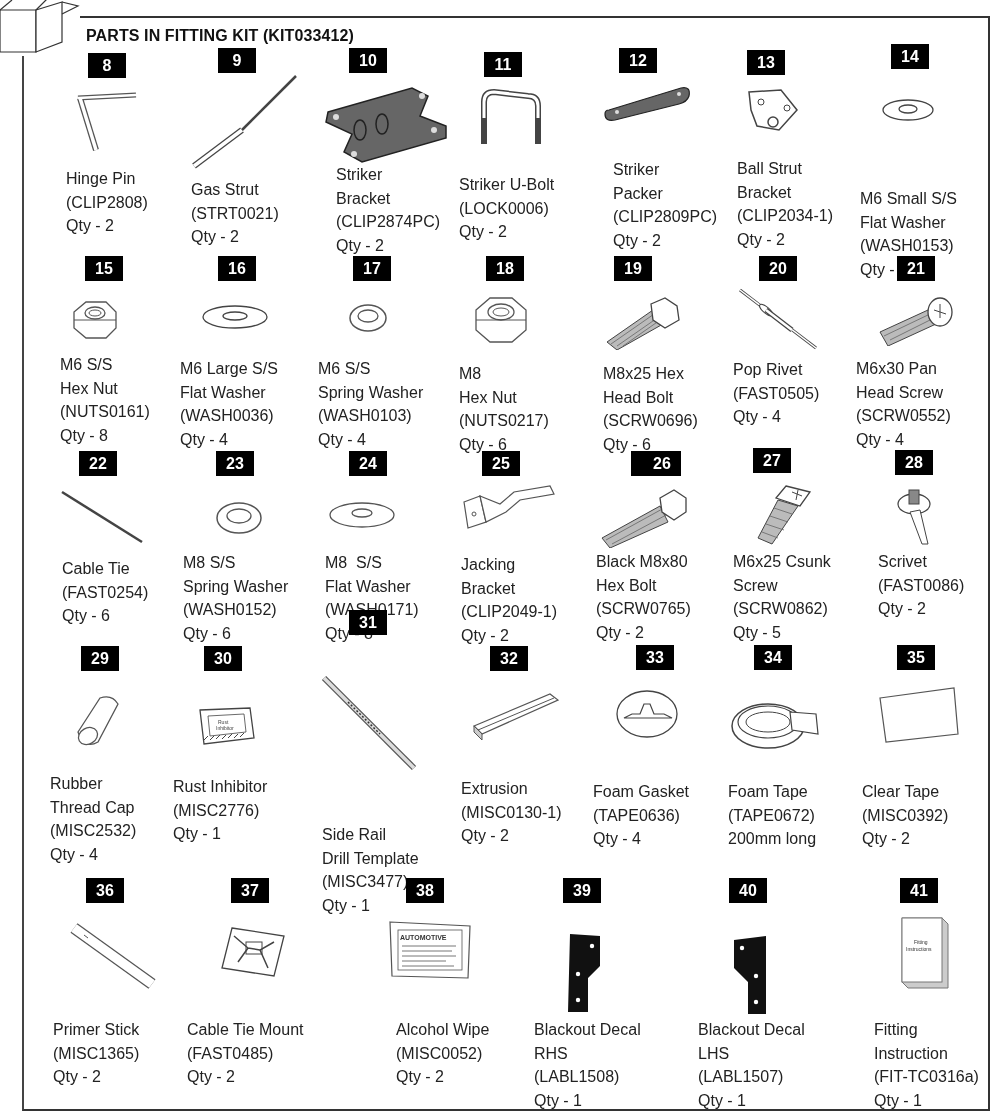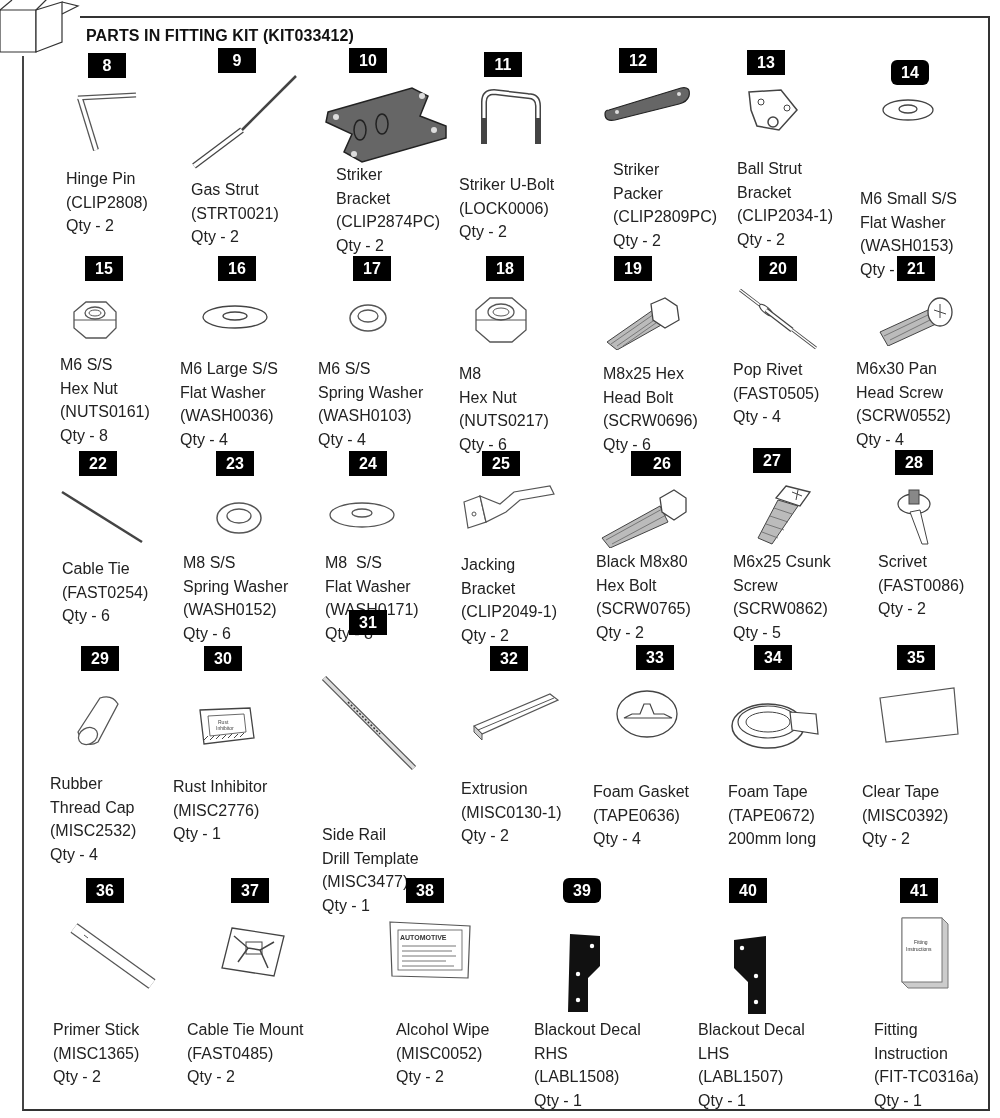--- a/index.html
+++ b/index.html
@@ -74,21 +74,21 @@
       </svg></div>
     <div class="label" style="left: 613px; top: 158px;"><div>Striker</div><div>Packer</div><div>(CLIP2809PC)</div><div>Qty - 2</div></div>
     <div class="num" style="left: 747px; top: 50px;">13</div>
     <div class="pic" style="left: 745px; top: 86px;"><svg width="60" height="50">
         <polygon points="4,6 36,4 52,24 34,44 12,40 6,24" fill="#fff" stroke="#444" stroke-width="1.5"></polygon>
         <circle cx="16" cy="16" r="3" fill="none" stroke="#444"></circle>
         <circle cx="42" cy="22" r="3" fill="none" stroke="#444"></circle>
         <circle cx="28" cy="36" r="5" fill="#fff" stroke="#444" stroke-width="1.5"></circle>
       </svg></div>
     <div class="label" style="left: 737px; top: 157px;"><div>Ball Strut</div><div>Bracket</div><div>(CLIP2034-1)</div><div>Qty - 2</div></div>
-    <div class="num" style="left: 891px; top: 60px; border-radius: 6px;">14</div>
+    <div class="num" style="left: 891px; top: 44px;">14</div>
     <div class="pic" style="left: 880px; top: 96px;"><svg width="56" height="28">
         <ellipse cx="28" cy="14" rx="25" ry="10" fill="#fff" stroke="#444" stroke-width="1.3"></ellipse>
         <ellipse cx="28" cy="13" rx="9" ry="4" fill="#fff" stroke="#444" stroke-width="1.3"></ellipse>
       </svg></div>
     <div class="label" style="left: 860px; top: 139px; margin-top: 48px;"><div>M6 Small S/S</div><div>Flat Washer</div><div>(WASH0153)</div><div>Qty - 8</div></div>
     <div class="num" style="left: 85px; top: 256px;">15</div>
     <div class="pic" style="left: 68px; top: 298px;"><svg width="52" height="44">
         <polygon points="6,14 18,4 38,4 48,14 48,30 38,40 18,40 6,30" fill="#fff" stroke="#555" stroke-width="1.3"></polygon>
         <ellipse cx="27" cy="15" rx="10" ry="6" fill="#fff" stroke="#555" stroke-width="1.3"></ellipse>
         <ellipse cx="27" cy="15" rx="6" ry="3" fill="none" stroke="#555"></ellipse>
@@ -248,21 +248,21 @@
       </svg></div>
     <div class="label" style="left: 187px; top: 1018px;"><div>Cable Tie Mount</div><div>(FAST0485)</div><div>Qty - 2</div></div>
     <div class="num" style="left: 406px; top: 878px;">38</div>
     <div class="pic" style="left: 388px; top: 920px;"><svg width="84" height="60">
         <polygon points="2,2 82,6 80,58 4,56" fill="#fff" stroke="#555" stroke-width="1.2"></polygon>
         <rect x="10" y="10" width="64" height="40" fill="#fff" stroke="#555" stroke-width="0.8"></rect>
         <text x="12" y="20" font-size="7" font-weight="bold" fill="#333">AUTOMOTIVE</text>
         <path d="M14,26 h54 M14,31 h50 M14,36 h54 M14,41 h44 M14,46 h52" stroke="#777" stroke-width="1"></path>
       </svg></div>
     <div class="label" style="left: 396px; top: 1018px;"><div>Alcohol Wipe</div><div>(MISC0052)</div><div>Qty - 2</div></div>
-    <div class="num" style="left: 563px; top: 878px; border-radius: 6px;">39</div>
+    <div class="num" style="left: 563px; top: 878px;">39</div>
     <div class="pic" style="left: 564px; top: 932px;"><svg width="40" height="82">
         <polygon points="6,2 36,4 36,34 24,46 24,80 4,80" fill="#111"></polygon>
         <circle cx="28" cy="14" r="2.2" fill="#fff"></circle>
         <circle cx="14" cy="42" r="2.2" fill="#fff"></circle>
         <circle cx="14" cy="68" r="2.2" fill="#fff"></circle>
       </svg></div>
     <div class="label" style="left: 534px; top: 1018px;"><div>Blackout Decal</div><div>RHS</div><div>(LABL1508)</div><div>Qty - 1</div></div>
     <div class="num" style="left: 729px; top: 878px;">40</div>
     <div class="pic" style="left: 730px; top: 934px;"><svg width="40" height="82">
         <polygon points="4,6 36,2 36,80 18,80 18,48 4,34" fill="#111"></polygon>

